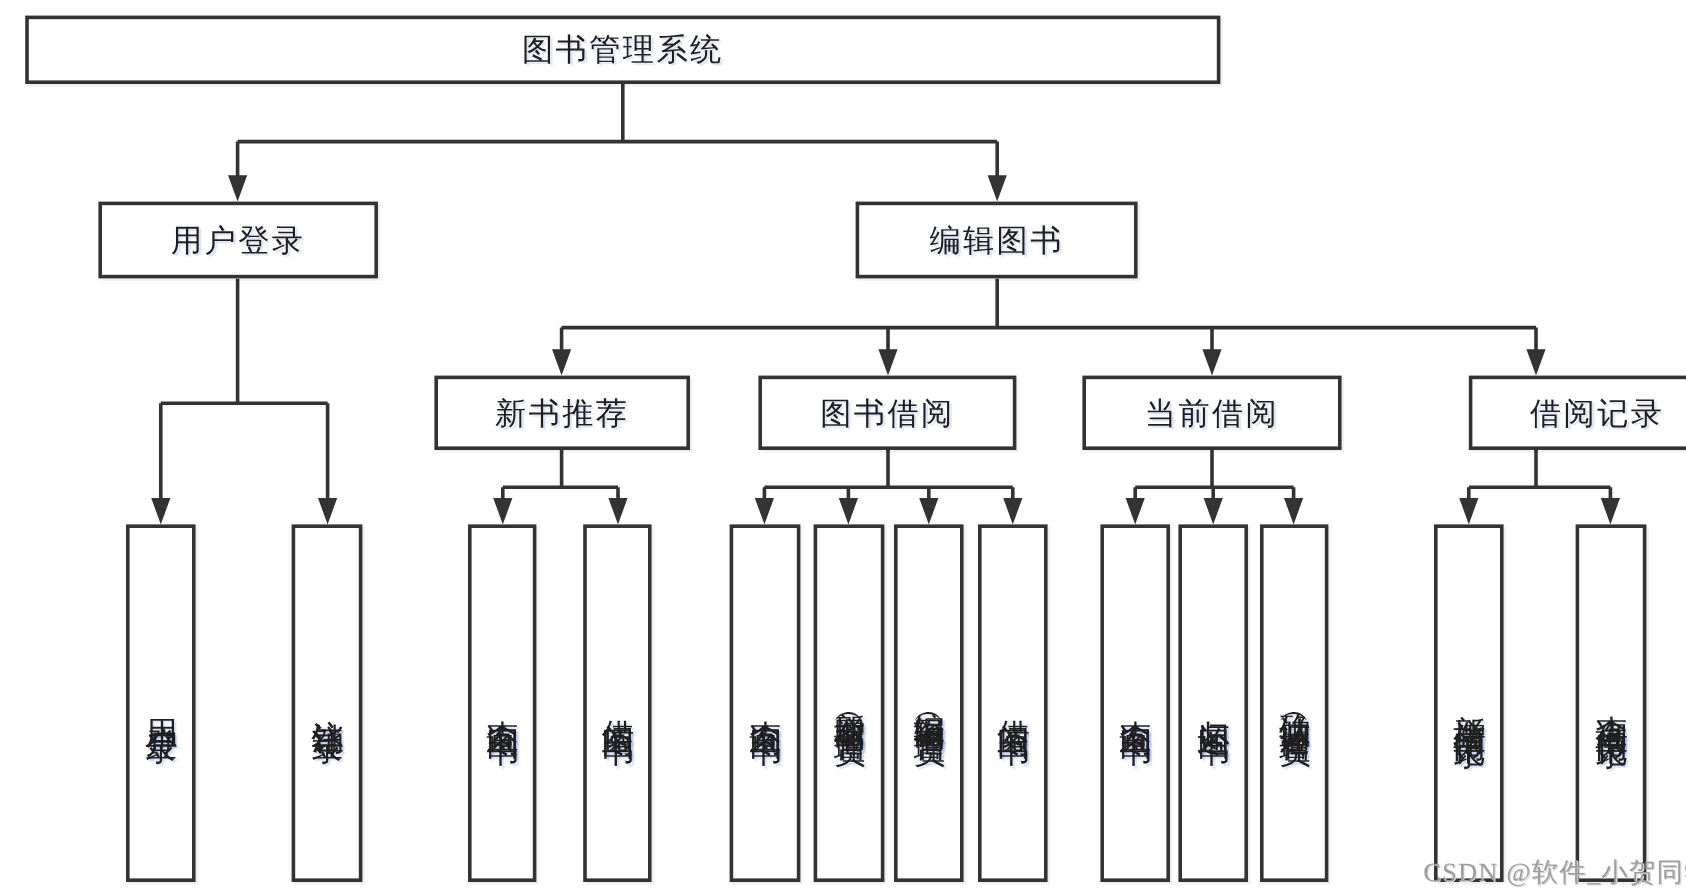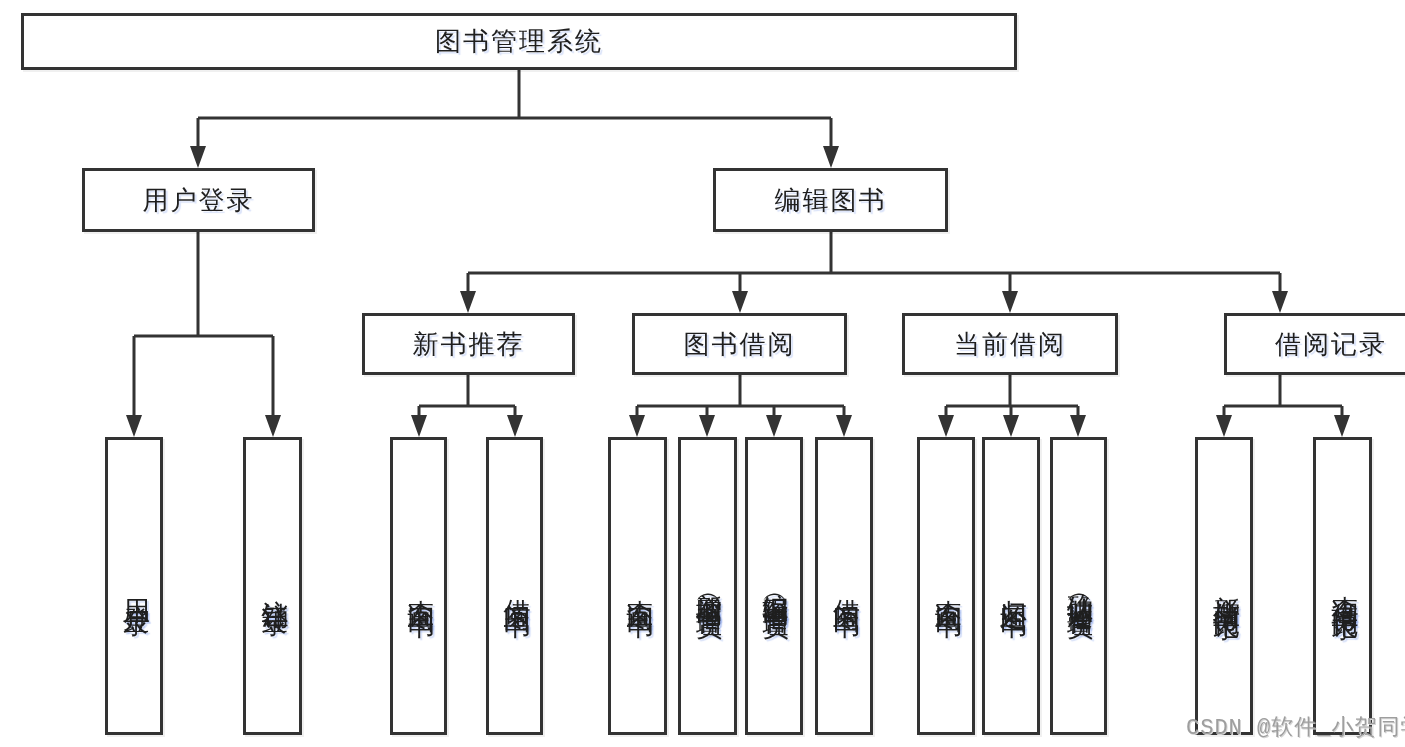--- a/index.html
+++ b/index.html
@@ -6,21 +6,21 @@
     margin: 0;
     padding: 0;
     background: #ffffff;
   }
   .canvas {
     position: relative;
     width: 1405px;
     height: 747px;
     background: #ffffff;
     overflow: hidden;
-    font-family: Liberation Mono, monospace;
+    font-family: Liberation Serif, serif;
   }
   .connector-layer {
     position: absolute;
     left: 0;
     top: 0;
     width: 1405px;
     height: 747px;
     pointer-events: none;
   }
   .box {

